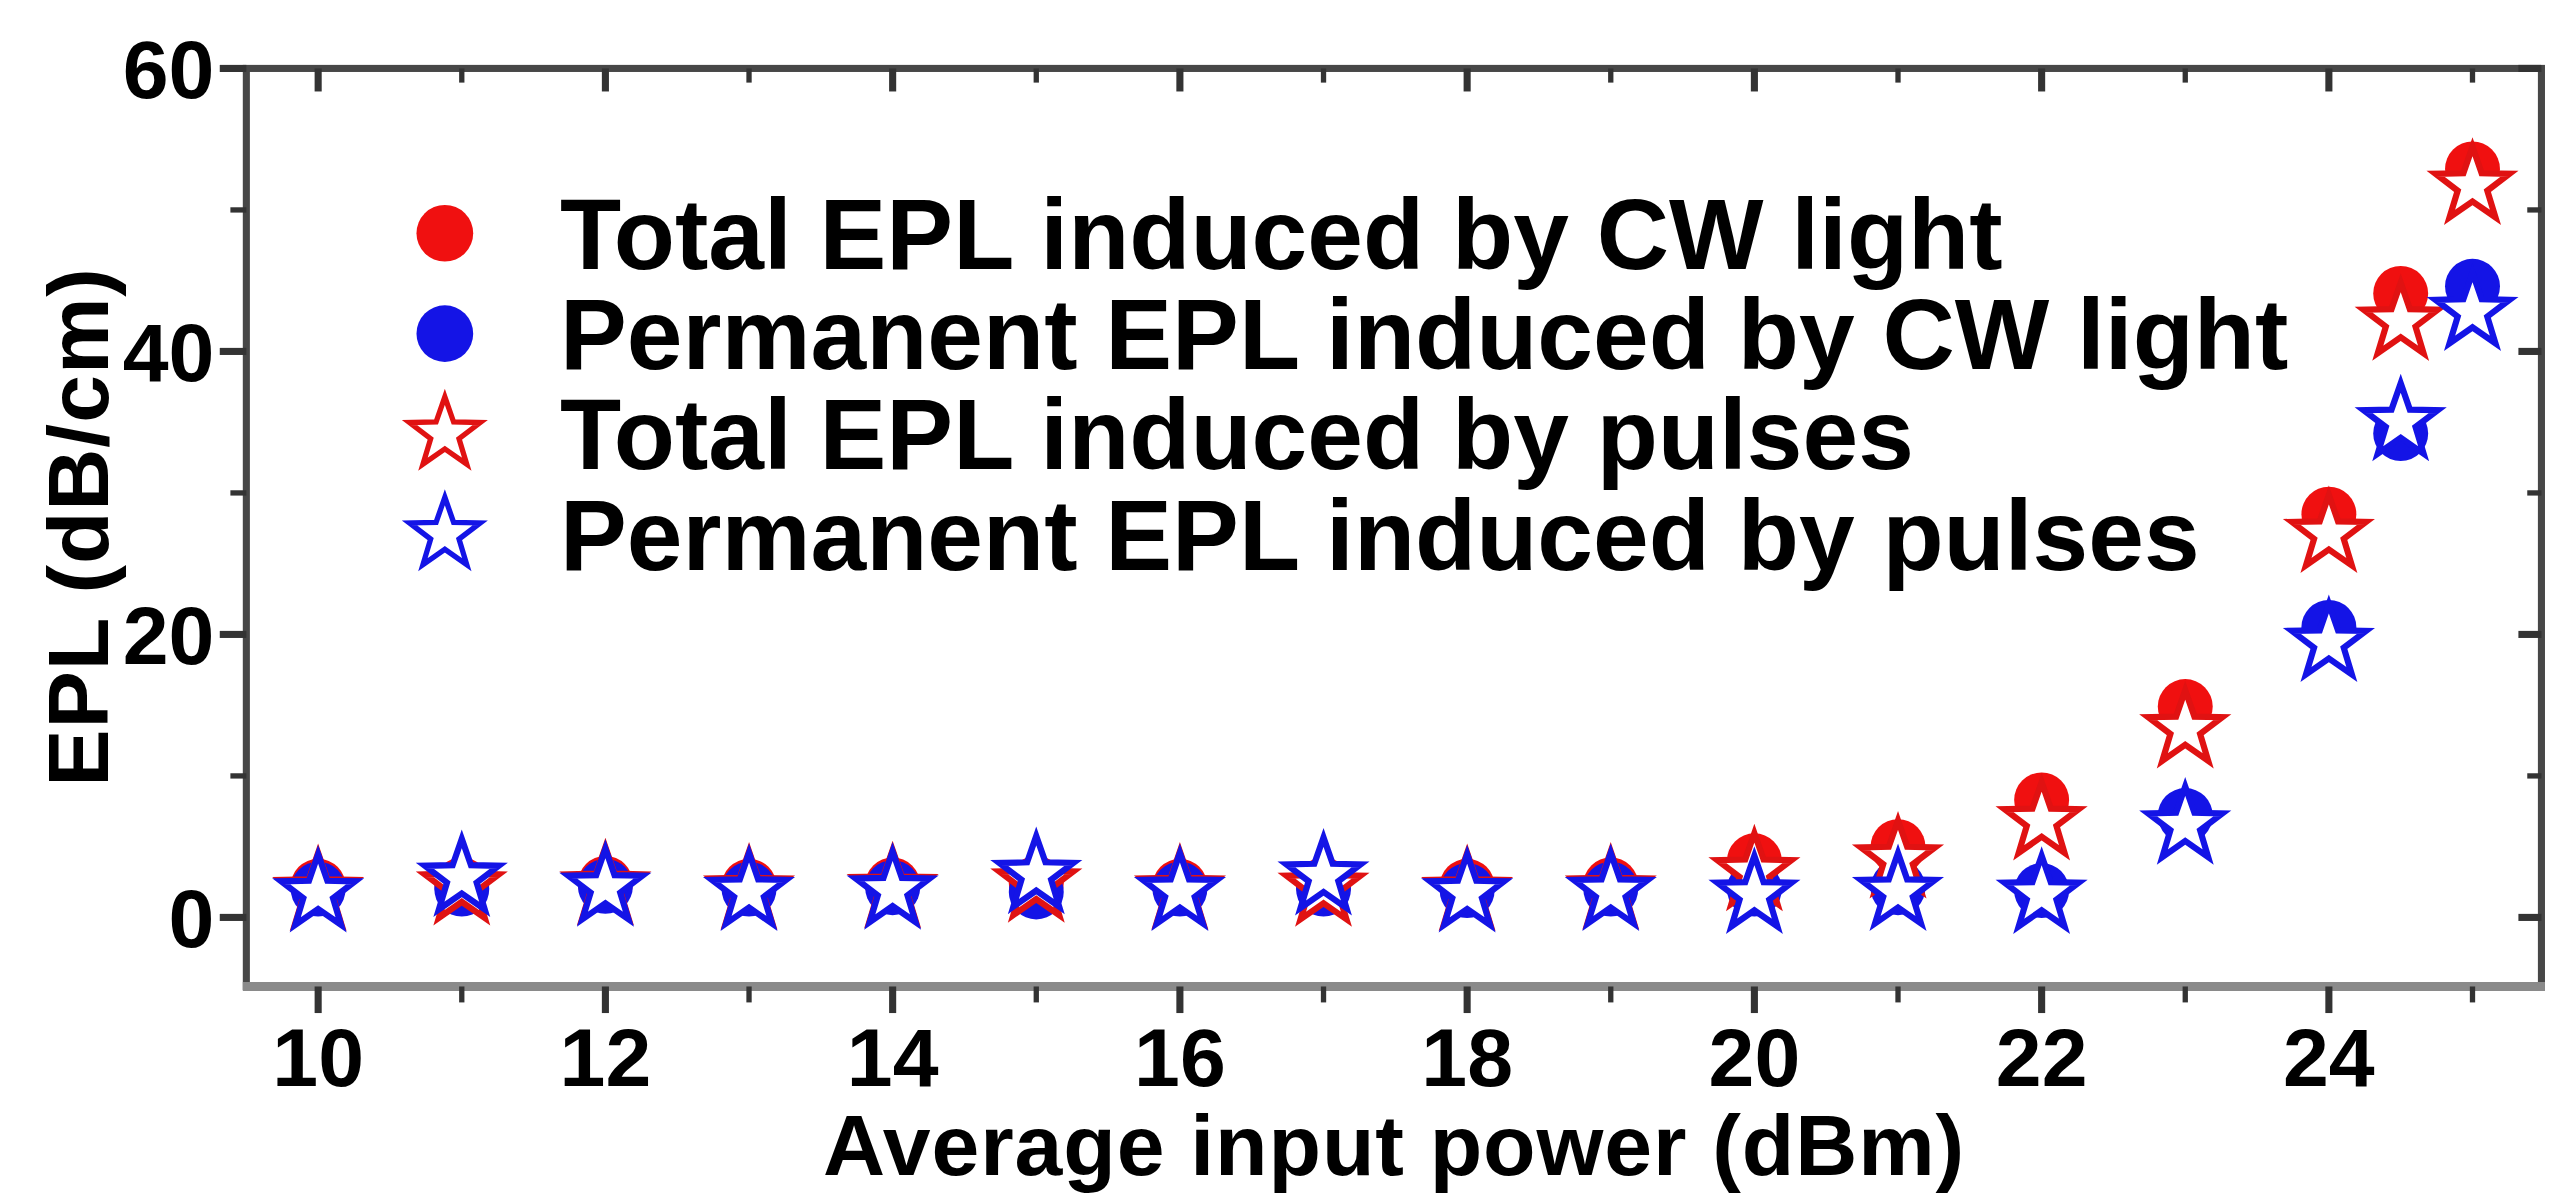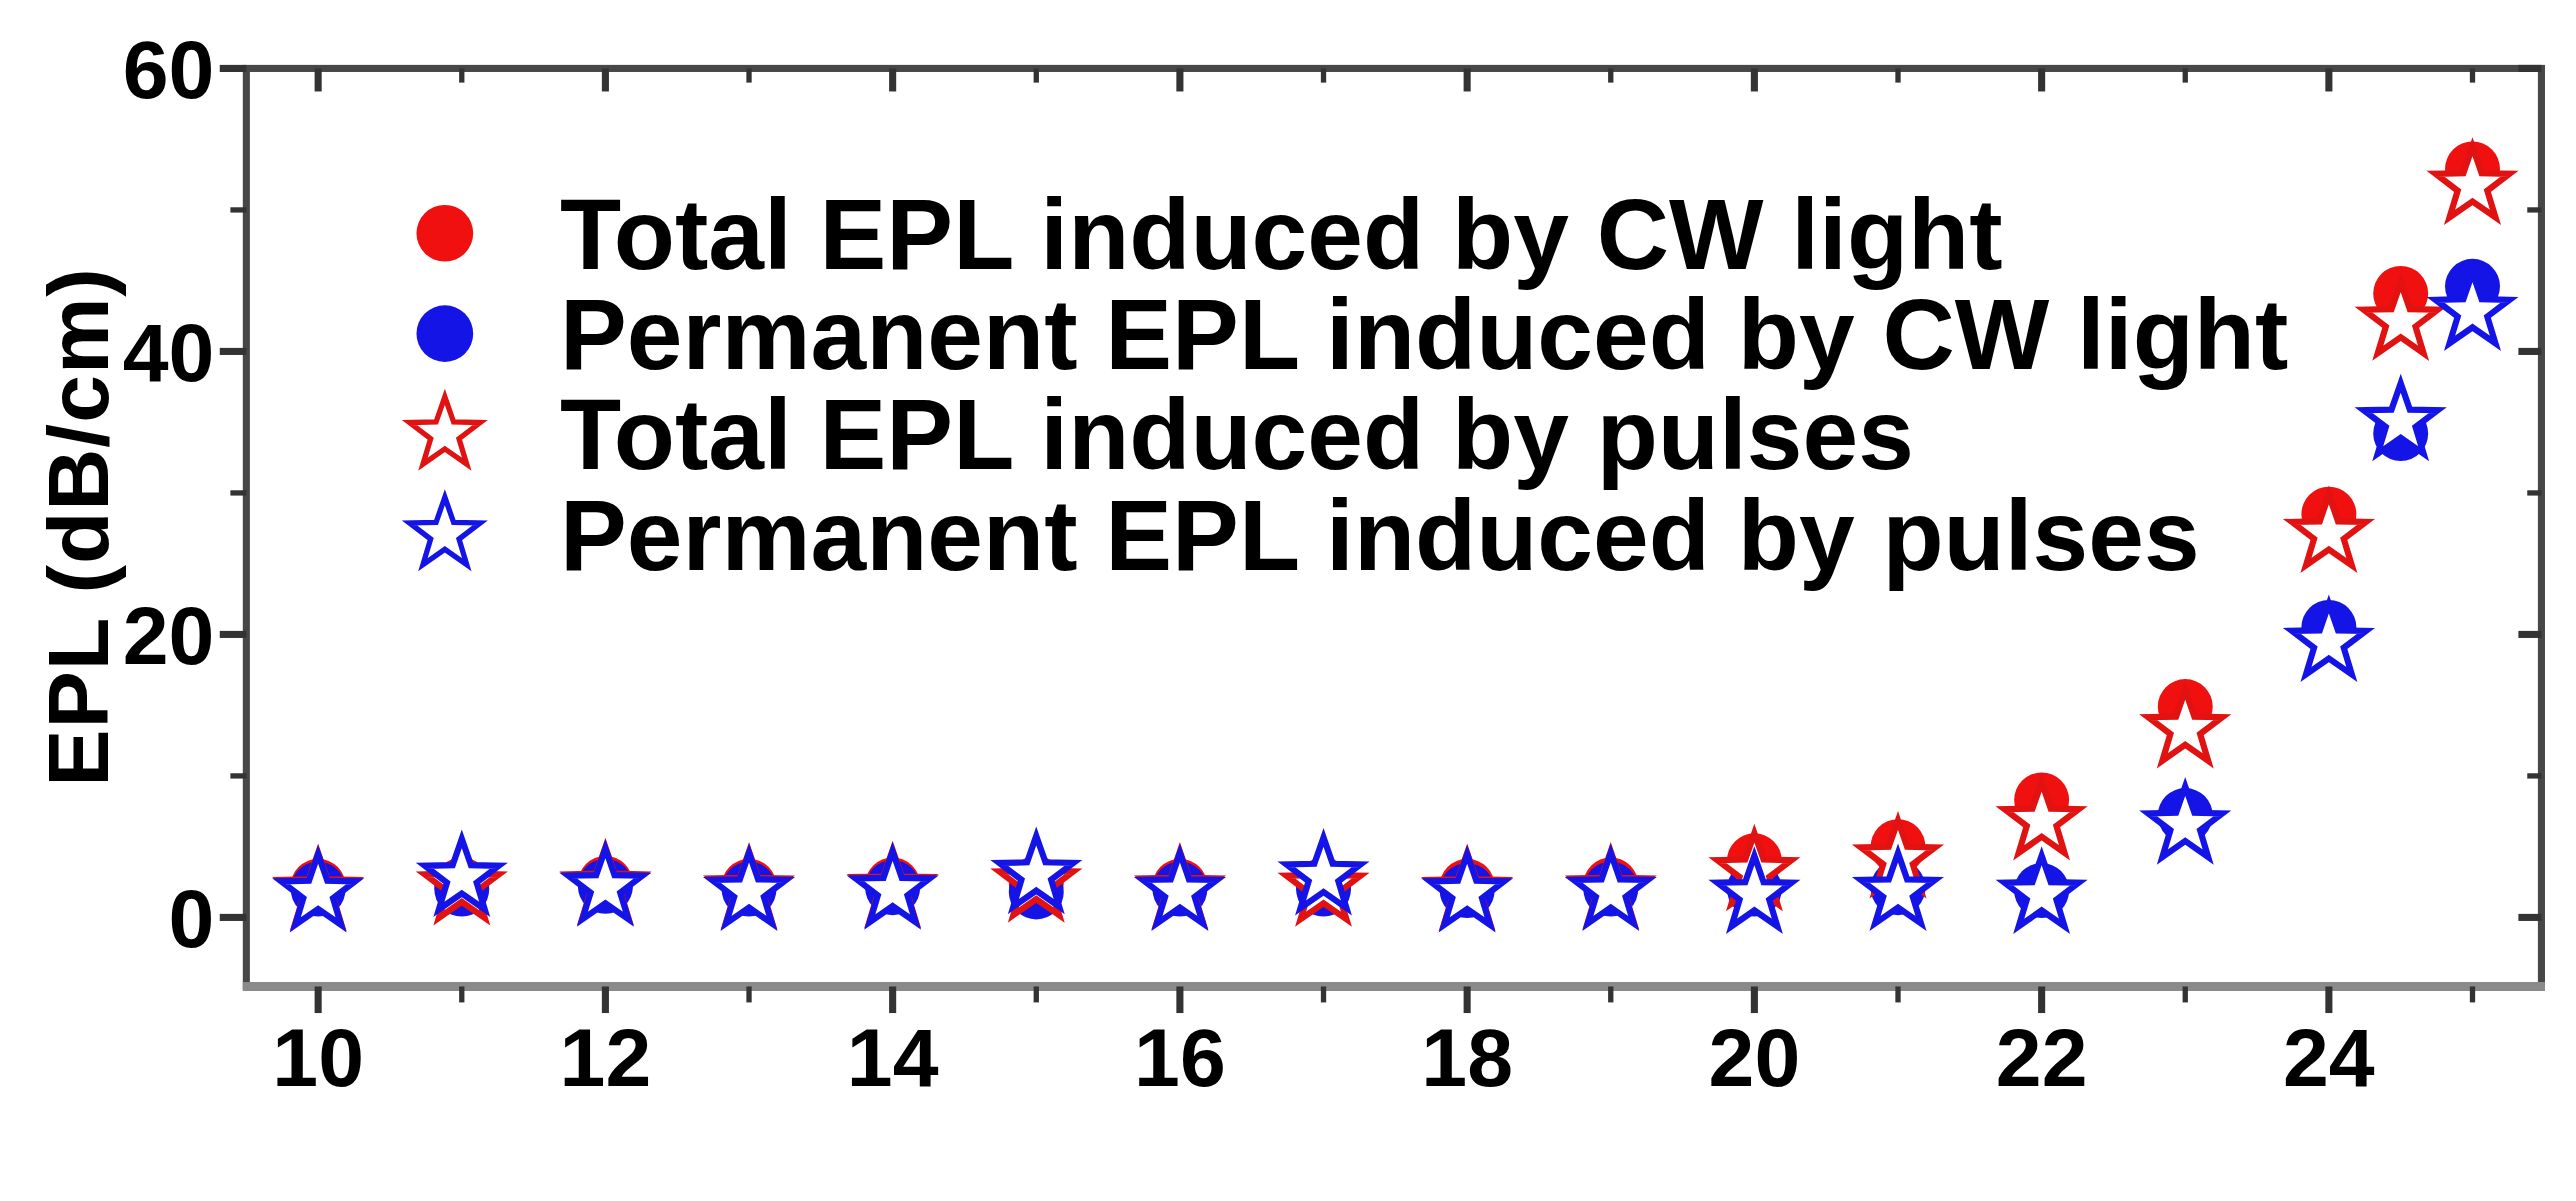--- a/index.html
+++ b/index.html
@@ -172,14 +172,15 @@
         <circle cx="502" cy="263" r="32" fill="#f01010"></circle>
         <text x="632" y="303" font-size="113" font-weight="bold" fill="#000000" font-family="&quot;Liberation Sans&quot;, sans-serif">Total EPL induced by CW light</text>
         <circle cx="502" cy="376.3" r="32" fill="#1414e6"></circle>
         <text x="632" y="416.3" font-size="113" font-weight="bold" fill="#000000" font-family="&quot;Liberation Sans&quot;, sans-serif">Permanent EPL induced by CW light</text>
         <path d="M502.0 447.6L511.9 476.0L541.9 476.6L518.0 494.8L526.7 523.6L502.0 506.4L477.3 523.6L486.0 494.8L462.1 476.6L492.1 476.0Z" fill="#ffffff" stroke="#e01212" stroke-width="6"></path>
         <text x="632" y="529.6" font-size="113" font-weight="bold" fill="#000000" font-family="&quot;Liberation Sans&quot;, sans-serif">Total EPL induced by pulses</text>
         <path d="M502.0 560.9L511.9 589.3L541.9 589.9L518.0 608.1L526.7 636.9L502.0 619.7L477.3 636.9L486.0 608.1L462.1 589.9L492.1 589.3Z" fill="#ffffff" stroke="#1414e6" stroke-width="6"></path>
         <text x="632" y="642.9" font-size="113" font-weight="bold" fill="#000000" font-family="&quot;Liberation Sans&quot;, sans-serif">Permanent EPL induced by pulses</text>
       </svg></div>
   <div class="ylabel">EPL (dB/cm)</div>
+  <div class="xlabel">Average input power (dBm)</div>
 </div>
 
 
 </body></html>

